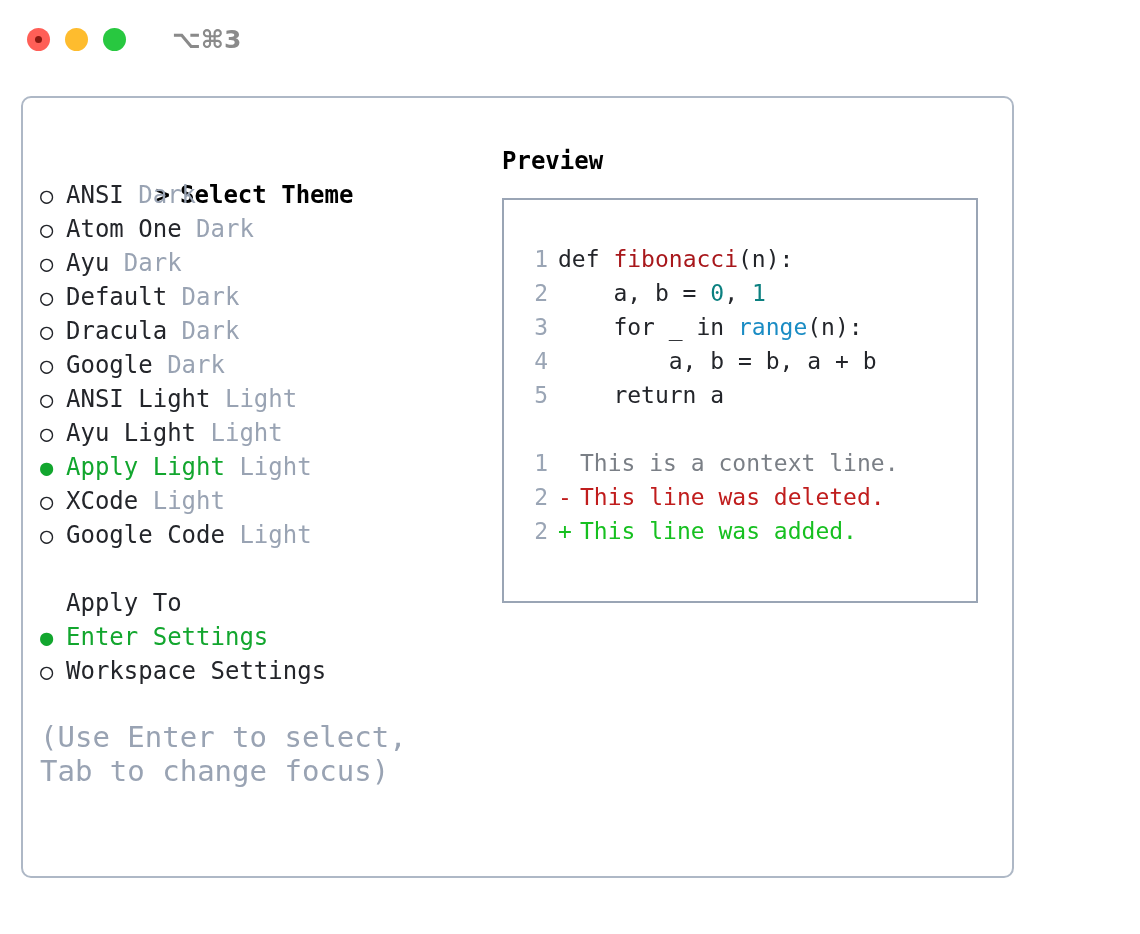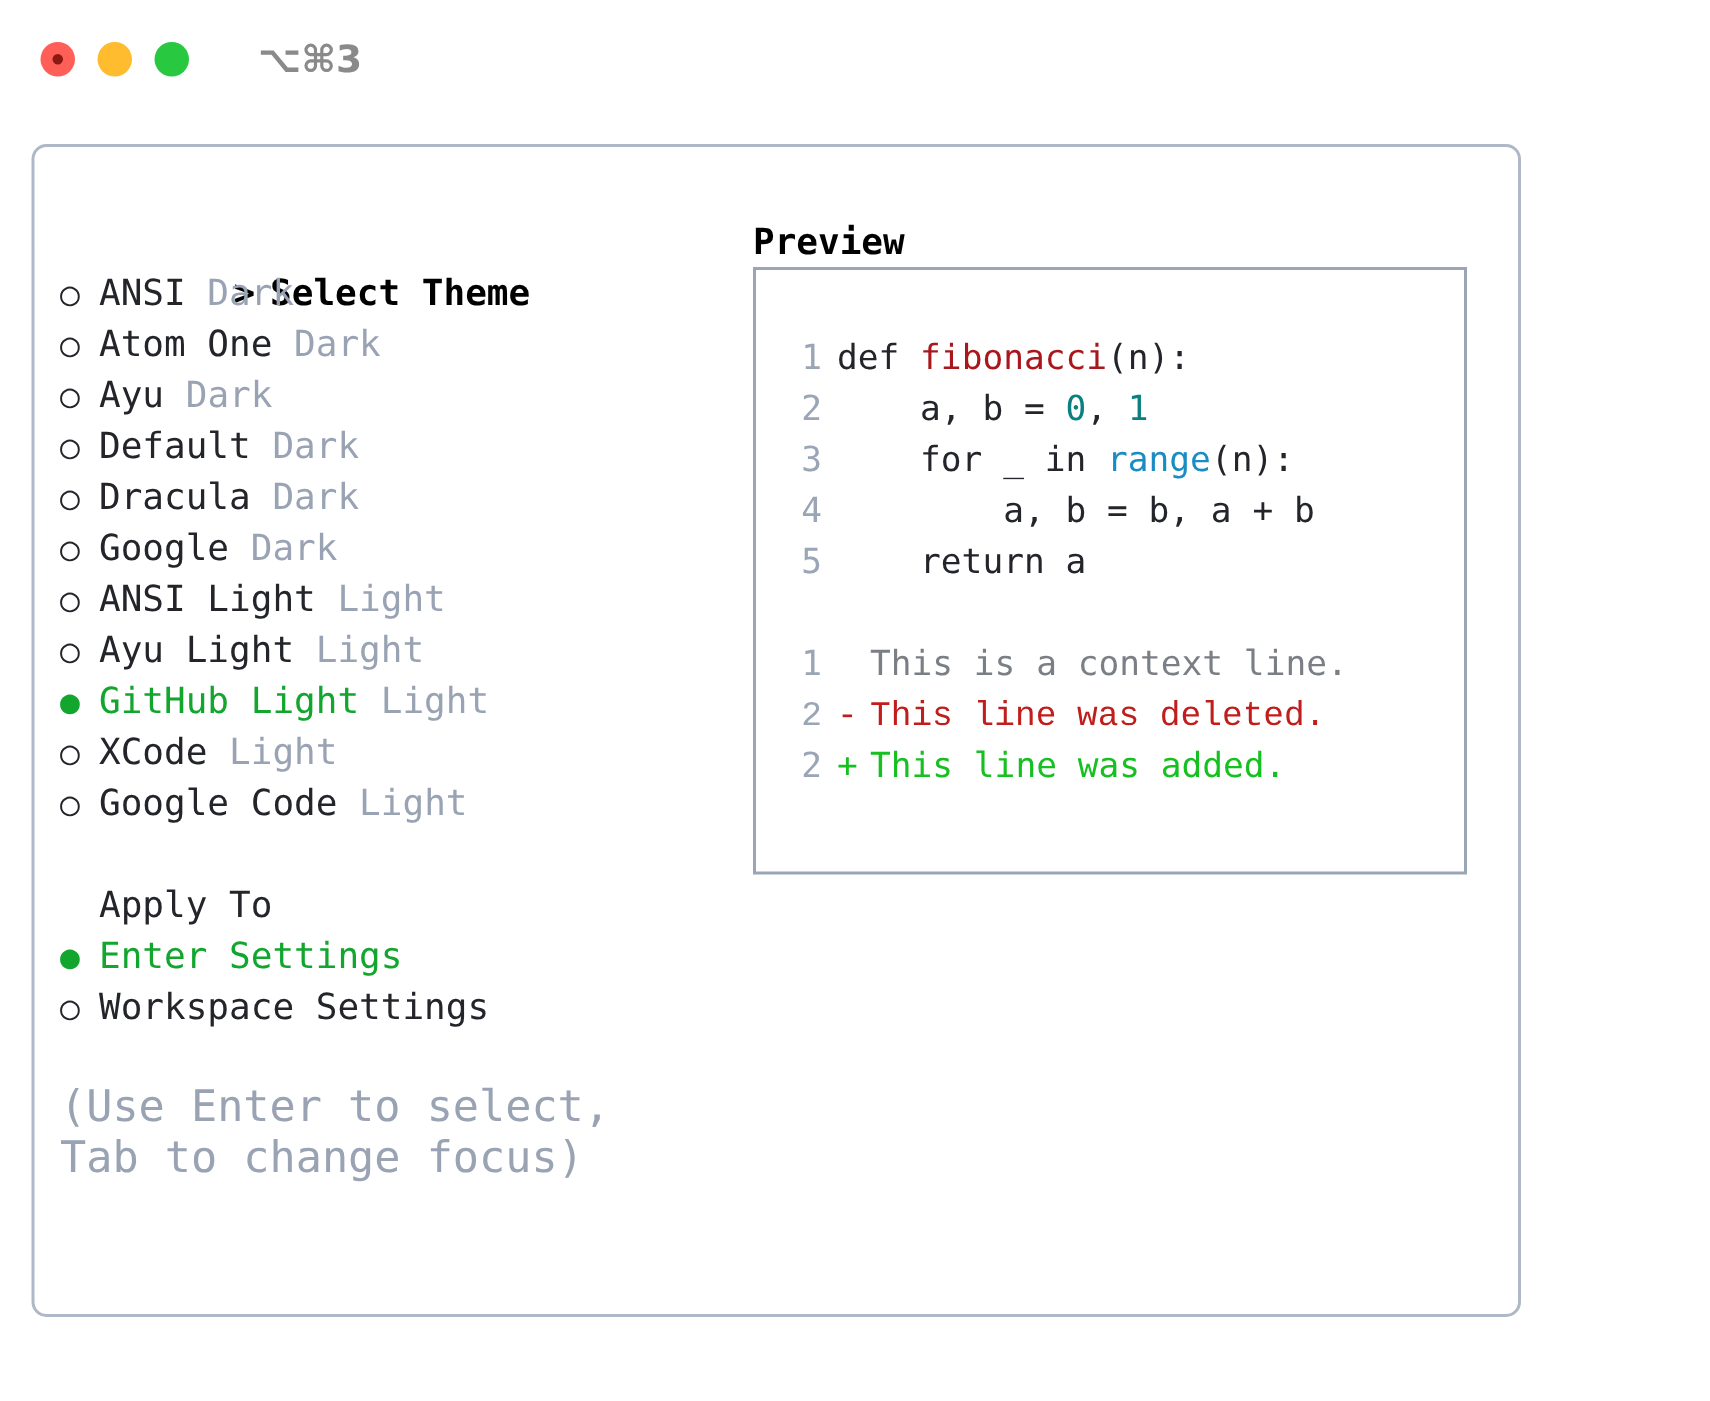--- a/index.html
+++ b/index.html
@@ -146,20 +146,21 @@
     width: 490px;
   }
   #preview-title {
     font-size: 24px;
     font-weight: bold;
     color: #000000;
     height: 34px;
     line-height: 34px;
   }
   #preview-box {
+    margin-top: 20px;
     width: 476px;
     height: 405px;
     border: 2px solid #9aa5b5;
     box-sizing: border-box;
     background: #ffffff;
     padding: 42px 0 0 16px;
   }
   .code-line {
     font-size: 23px;
     line-height: 34px;
@@ -179,21 +180,21 @@
   .tok-plain{ color: #23252a; }
 
   .diff-gap { height: 34px; }
   .diff-line {
     font-size: 23px;
     line-height: 34px;
     white-space: pre;
   }
   .diff-mark { display: inline-block; width: 22px; }
   .d-context { color: #7a7f86; }
-  .d-del     { color: #c01d1d; font-family: Liberation Mono, monospace; }
+  .d-del     { color: #c01d1d; }
   .d-add     { color: #16c020; }
 </style>
 </head>
 <body>
 
 <div id="window">
 
   <div id="titlebar">
     <div class="lights">
       <span class="light red"></span>
@@ -211,21 +212,21 @@
       </div>
       <div id="theme-rows">
           <div class="row"><span class="bullet">○</span><span>ANSI</span><span class="suffix"> Dark</span></div>
           <div class="row"><span class="bullet">○</span><span>Atom One</span><span class="suffix"> Dark</span></div>
           <div class="row"><span class="bullet">○</span><span>Ayu</span><span class="suffix"> Dark</span></div>
           <div class="row"><span class="bullet">○</span><span>Default</span><span class="suffix"> Dark</span></div>
           <div class="row"><span class="bullet">○</span><span>Dracula</span><span class="suffix"> Dark</span></div>
           <div class="row"><span class="bullet">○</span><span>Google</span><span class="suffix"> Dark</span></div>
           <div class="row"><span class="bullet">○</span><span>ANSI Light</span><span class="suffix"> Light</span></div>
           <div class="row"><span class="bullet">○</span><span>Ayu Light</span><span class="suffix"> Light</span></div>
-          <div class="row selected"><span class="bullet">●</span><span>GitHub Light</span><span class="suffix"> Light</span></div>
+          <div class="row selected"><span class="bullet">●</span><span>Apply Light</span><span class="suffix"> Light</span></div>
           <div class="row"><span class="bullet">○</span><span>XCode</span><span class="suffix"> Light</span></div>
           <div class="row"><span class="bullet">○</span><span>Google Code</span><span class="suffix"> Light</span></div>
         </div>
 
       <div class="spacer"></div>
 
       <div class="section-title">Apply To</div>
       <div id="apply-rows">
           <div class="row selected"><span class="bullet">●</span><span>Enter Settings</span></div>
           <div class="row"><span class="bullet">○</span><span>Workspace Settings</span></div>

